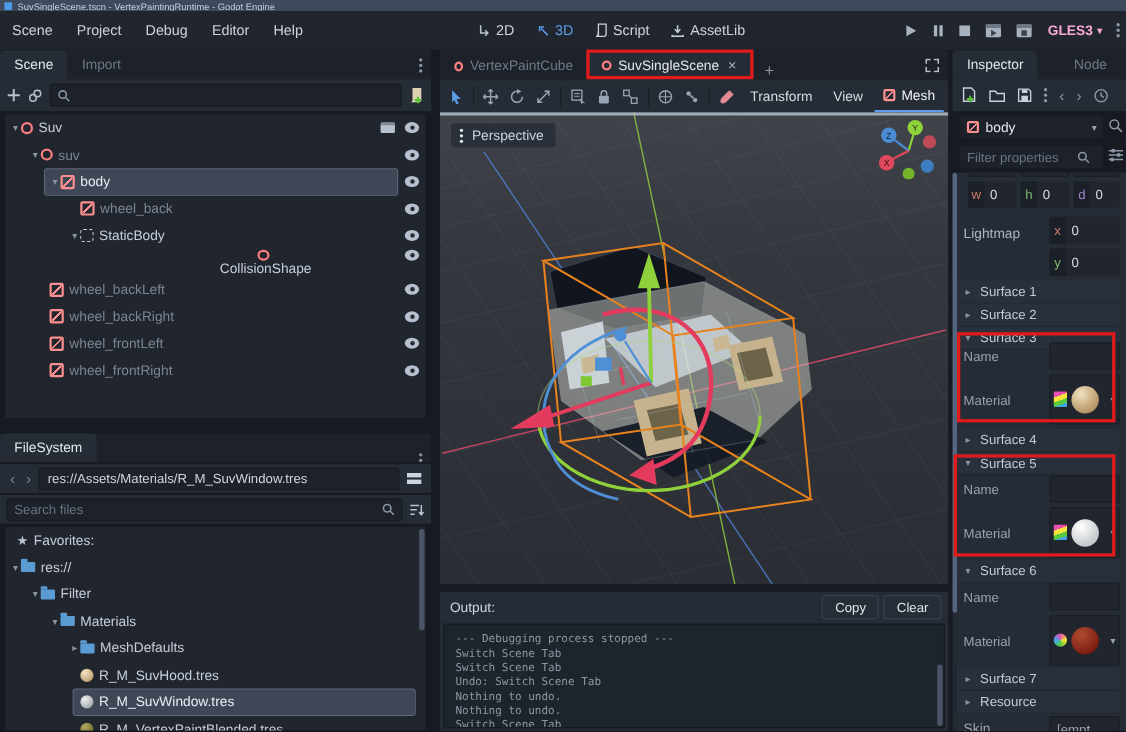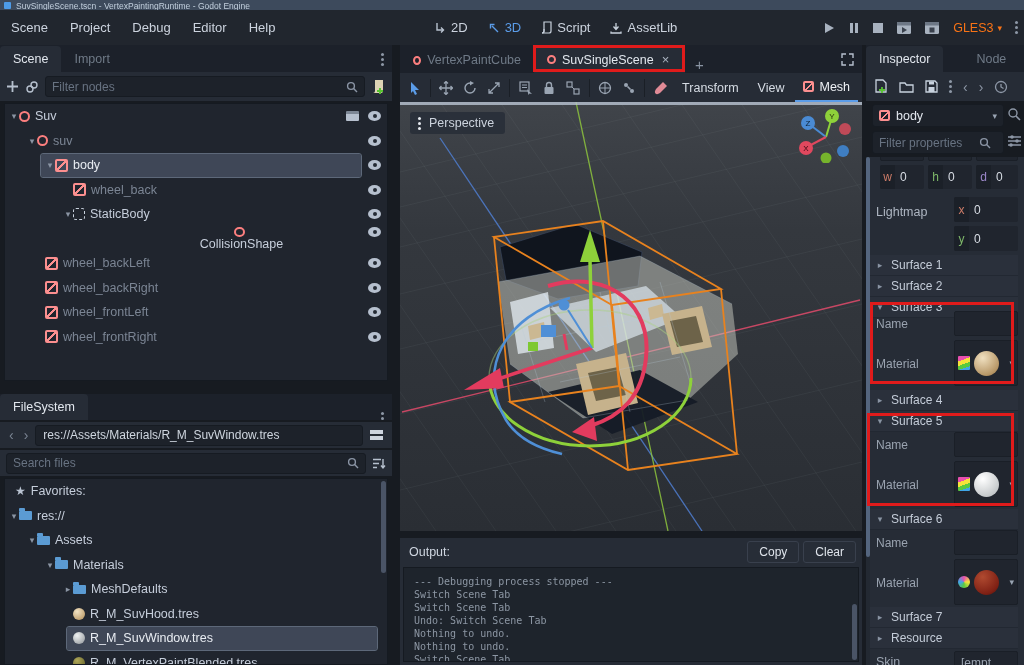--- a/index.html
+++ b/index.html
@@ -39,21 +39,21 @@
   .sel { background:#3f4757; outline:1px solid #5d6879; border-radius:2px; }
 
   
   #titlebar { left:0; top:0; width:1024px; height:10px; background:#3d4a5c; overflow:hidden; }
   #titlebar .txt { position:absolute; left:16px; top:1px; font-size:8.5px; color:#c2cfdd; white-space:nowrap;text-decoration:underline; }
   #titlebar .appic { position:absolute; left:4px; top:2px; width:7px; height:7px; background:#4d9be8; border-radius:1px; }
   #menubar { left:0; top:10px; width:1024px; height:35px; background:#21262e; }
   .menuitem { padding:0 11px; height:35px; display:flex; align-items:center; font-size:13px; color:#ccd3de; }
   .wsitem { display:flex; align-items:center; gap:5px; padding:0 10px; height:35px; font-size:13px; color:#ccd3de; }
   .wsitem.active { color:#5b9ce8; }
-  #gles { color:#f97316; font-weight:normal; display:flex; gap:4px; align-items:center; font-size:12.5px; }
+  #gles { color:#f9a8d4; font-weight:bold; display:flex; gap:4px; align-items:center; font-size:12.5px; }
 
   
   #left-dock  { left:0; top:45px; width:392px; height:620px; }
   #center     { left:400px; top:45px; width:462px; height:620px; }
   #right-dock { left:864px; top:45px; width:160px; height:620px; }
 
   
   #scene-toolbar { position:absolute; left:0; top:27px; width:392px; height:29px; background:#262c36; display:flex; align-items:center; gap:6px; padding:0 6px; }
   #scene-tree { position:absolute; left:4px; top:58px; width:384px; height:278px; overflow:hidden; }
   #fs-header { position:absolute; left:0; top:349px; width:392px; height:26px; }
@@ -191,21 +191,20 @@
 
     <div id="scene-toolbar">
       <svg width="13" height="13" viewBox="0 0 13 13">
           <path d="M6.5 1 V12 M1 6.5 H12" stroke="#b6c0ce" stroke-width="1.8"></path>
         </svg>
       <svg width="14" height="14" viewBox="0 0 14 14">
           <circle cx="5" cy="9" r="3" fill="none" stroke="#b6c0ce" stroke-width="1.4"></circle>
           <circle cx="9" cy="5" r="3" fill="none" stroke="#b6c0ce" stroke-width="1.4"></circle>
         </svg>
       <div class="field row" style="flex:1; height:21px; padding:0 6px;">
-        <input class="field" style="border: none; background: transparent; flex: 1 1 0%; font-size: 12px;" placeholder="Filter nodes">
         <svg class="mag" width="12" height="12" viewBox="0 0 12 12">
             <circle cx="5" cy="5" r="3.4" fill="none" stroke="#8b95a5" stroke-width="1.4"></circle>
             <line x1="7.6" y1="7.6" x2="11" y2="11" stroke="#8b95a5" stroke-width="1.4"></line>
           </svg>
       </div>
       <svg width="15" height="15" viewBox="0 0 15 15">
           <path d="M4 1 H12 V12 Q12 14 10 14 H2 Q4 14 4 12 Z" fill="#ddd3b4"></path>
           <path d="M9 9 V15 M6 12 H12" stroke="#58c431" stroke-width="2"></path>
         </svg>
     </div>
@@ -322,21 +321,21 @@
         <span class="lbl">Favorites:</span>
       </div>
       <div class="treerow" style="padding-left:4px;">
         <span class="chev">▾</span>
           <span class="folder"></span>
         <span class="lbl">res://</span>
       </div>
       <div class="treerow" style="padding-left:22px;">
         <span class="chev">▾</span>
           <span class="folder"></span>
-        <span class="lbl">Assets</span>
+        <span class="lbl">Filter</span>
       </div>
       <div class="treerow" style="padding-left:40px;">
         <span class="chev">▾</span>
           <span class="folder"></span>
         <span class="lbl">Materials</span>
       </div>
       <div class="treerow" style="padding-left:58px;">
         <span class="chev">▸</span>
           <span class="folder"></span>
         <span class="lbl">MeshDefaults</span>

